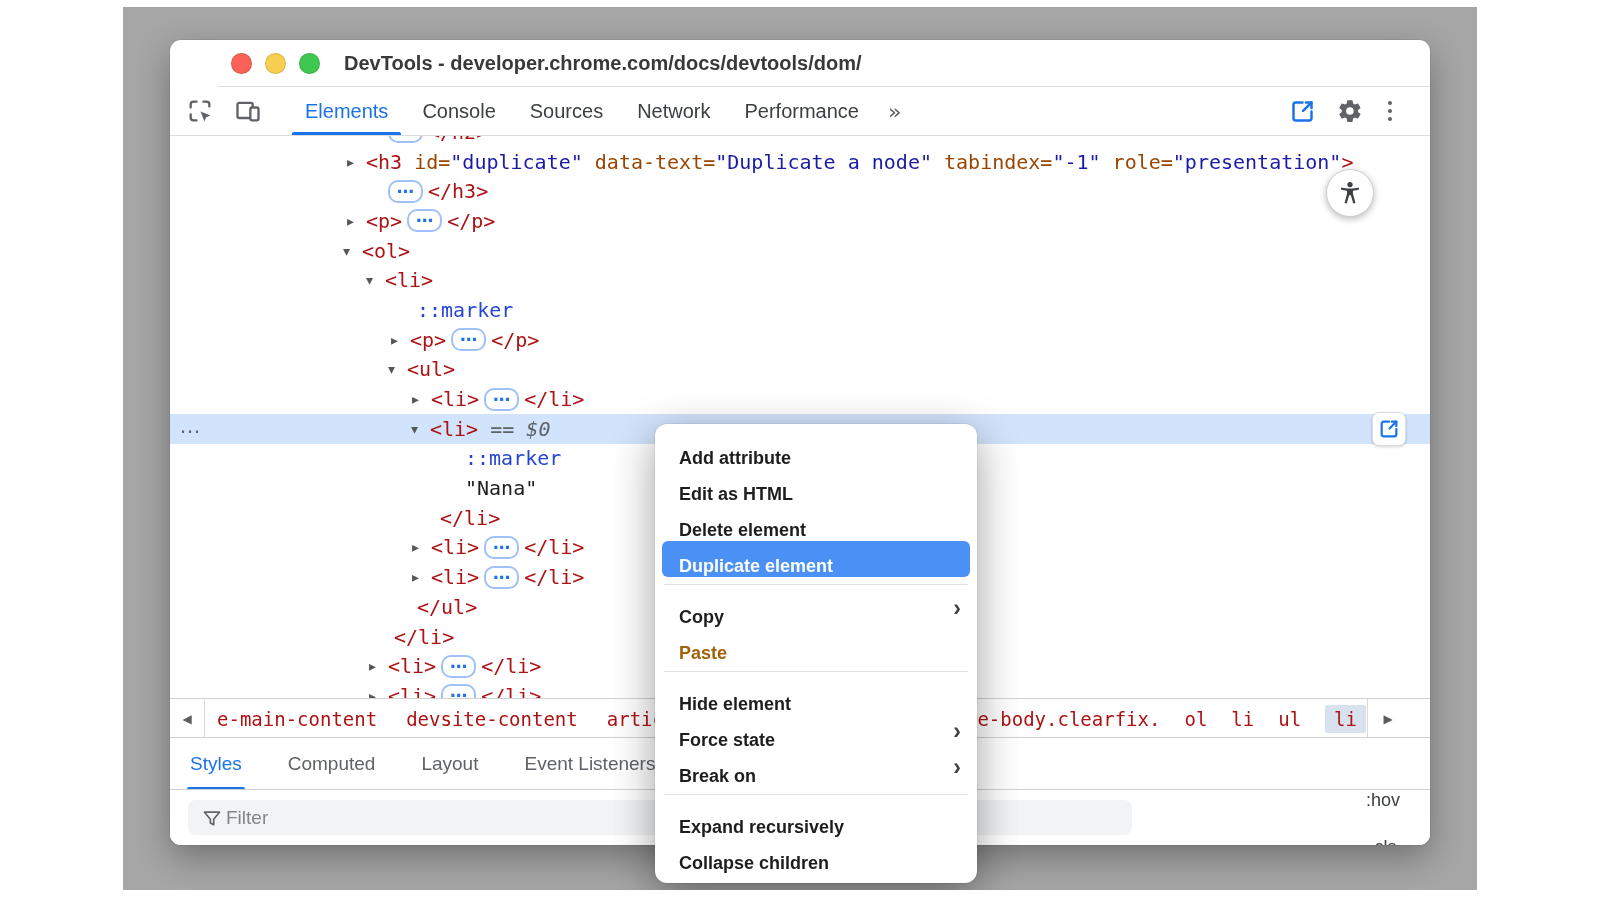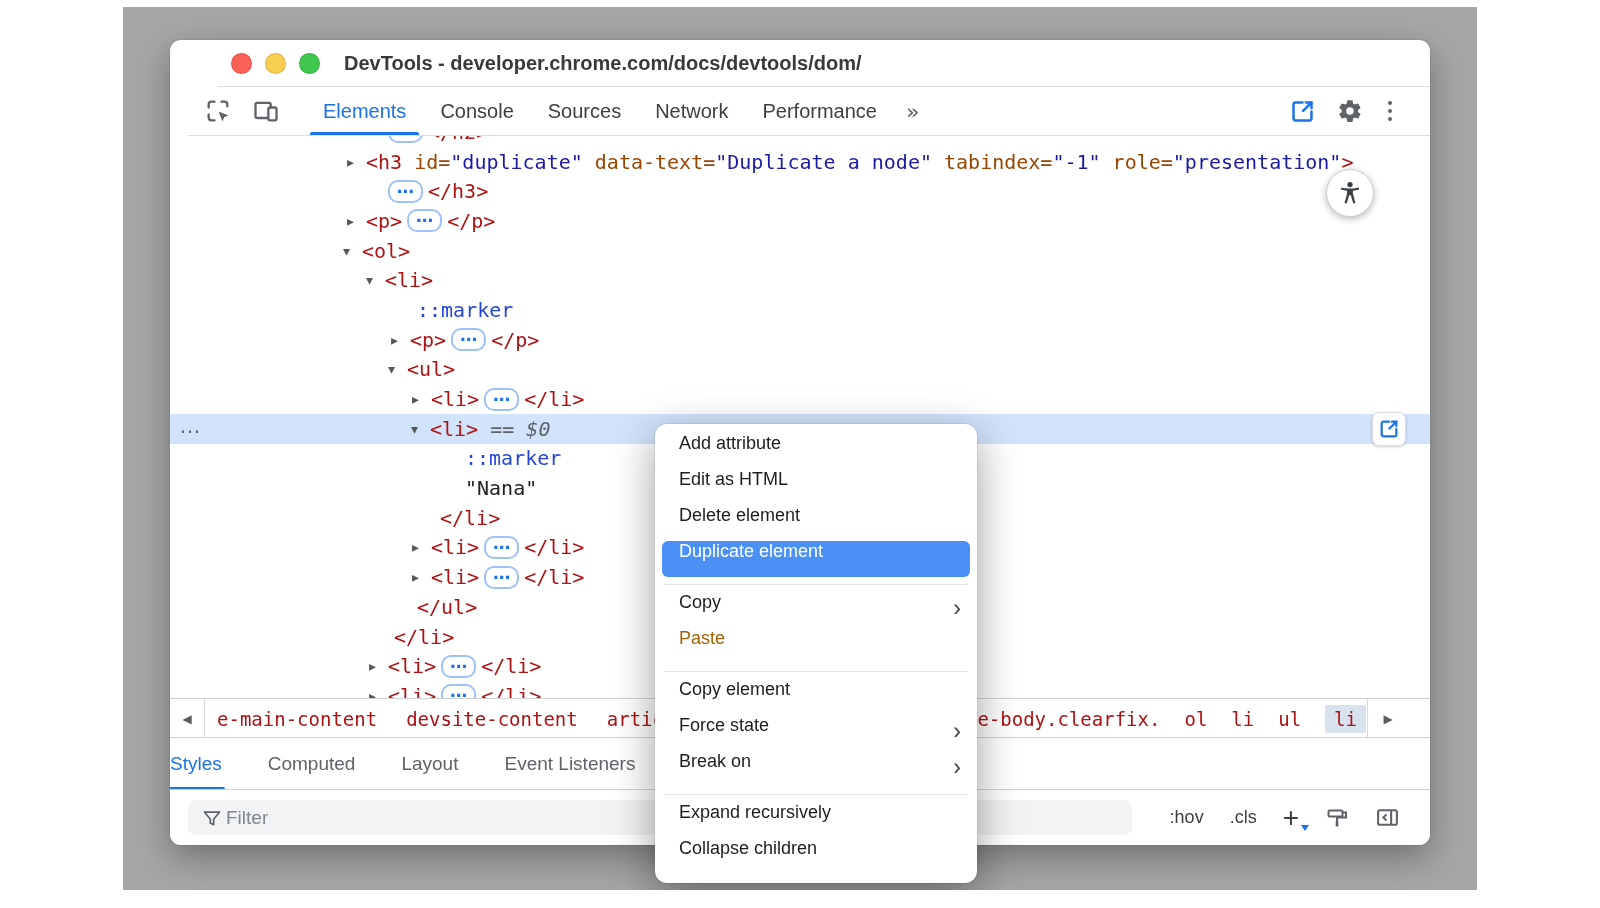--- a/index.html
+++ b/index.html
@@ -10,21 +10,21 @@
           box-shadow:0 12px 34px rgba(0,0,0,.32),0 0 0 1px rgba(0,0,0,.05);overflow:hidden;}
 
   
   .titlebar{height:46px;border-bottom:1px solid #dcdcdc;display:flex;align-items:center;margin-left:48px;}
   .lights{display:flex;gap:13px;margin-left:13px;}
   .light{width:21px;height:21px;border-radius:50%;box-shadow:inset 0 0 0 1px rgba(0,0,0,.12);}
   .light.red{background:#fa6157;} .light.yellow{background:#f8ce52;} .light.green{background:#3fc84f;}
   .title{margin-left:24px;font-size:20px;font-weight:700;color:#39393b;}
 
   
-  .toolbar{height:48px;border-bottom:1px solid #dcdcdc;display:flex;align-items:stretch;position:relative;margin-left:18px;}
+  .toolbar{height:48px;border-bottom:1px solid #dcdcdc;display:flex;align-items:stretch;position:relative;}
   .tb-icons{display:flex;align-items:center;gap:20px;margin-left:16px;}
   .icon-btn{display:flex;align-items:center;justify-content:center;}
   .tabs{display:flex;margin-left:26px;}
   .tab{display:flex;align-items:center;padding:0 17px;font-size:20px;color:#3c4043;position:relative;}
   .tab.selected{color:var(--accent,#1a73e8);}
   .tab.selected::after{content:"";position:absolute;left:4px;right:4px;bottom:0;height:3px;background:var(--accent,#1a73e8);border-radius:2px 2px 0 0;}
   .more-tabs{display:flex;align-items:center;padding:0 12px;font-size:22px;color:#5f6368;font-family:"DejaVu Sans",sans-serif;}
   .tb-right{position:absolute;right:34px;top:0;height:100%;display:flex;align-items:center;gap:21px;}
   .kebab{display:flex;flex-direction:column;gap:3.5px;padding:4px;}
   .kebab i{width:4.5px;height:4.5px;border-radius:50%;background:#5f6368;}
@@ -61,44 +61,44 @@
         font-size:12px;font-family:"DejaVu Sans",sans-serif;}
   .crumb-nav.left{width:34px;border-right:1px solid #d7d9dc;}
   .crumb-nav.right{position:absolute;right:22px;top:0;width:40px;border-left:1px solid #d7d9dc;}
   .crumbs-left{display:flex;gap:29px;margin-left:12px;white-space:nowrap;}
   .crumbs-right{position:absolute;right:64px;display:flex;gap:24px;align-items:center;white-space:nowrap;}
   .crumb.selected{background:var(--crumb-selected-bg,#d8e2ee);padding:3px 9px;border-radius:2px;}
 
   
   .paneltabs{position:absolute;top:697px;left:0;right:0;height:52px;border-top:1px solid #cfd1d4;
         font-size:19px;color:#5f6368;}
-  .ptabs-left{display:flex;gap:46px;height:100%;align-items:center;}
+  .ptabs-left{display:flex;gap:46px;margin-left:20px;height:100%;align-items:center;}
   .ptabs-right{position:absolute;left:815px;top:0;display:flex;gap:55px;height:100%;align-items:center;}
   .ptab{position:relative;height:100%;display:flex;align-items:center;}
   .ptab.selected{color:var(--accent,#1a73e8);}
   .ptab.selected::after{content:"";position:absolute;left:-3px;right:-3px;bottom:0;height:3px;
         background:var(--accent,#1a73e8);border-radius:2px 2px 0 0;}
 
   
   .filterrow{position:absolute;top:749px;left:0;right:0;bottom:0;border-top:1px solid #cfd1d4;background:#fff;}
   .filter-input{position:absolute;left:18px;top:10px;width:944px;height:35px;background:#f1f3f4;border-radius:8px;
         display:flex;align-items:center;color:#80868b;font-size:19px;}
   .filter-input svg{margin-left:14px;}
   .filter-input span{margin-left:4px;}
   .style-controls{position:absolute;right:30px;top:0;height:100%;display:flex;align-items:center;gap:26px;
-        color:#3c4043;font-size:18px;}
+        color:#3c4043;font-size:18px;flex-direction:column;}
   .plus{font-size:28px;font-weight:400;position:relative;line-height:1;}
   .plus::after{content:"";position:absolute;right:-10px;bottom:1px;border-left:4.5px solid transparent;
         border-right:4.5px solid transparent;border-top:6px solid var(--accent,#1a73e8);}
 
   
   .menu{position:absolute;left:532px;top:417px;width:322px;background:#fff;border-radius:12px;
         box-shadow:0 12px 44px rgba(0,0,0,.38),0 0 0 1px rgba(0,0,0,.06);padding:9px 0;z-index:10;
         font-size:18px;color:#1d1d1f;}
-  .menu-item{height:36px;display:flex;align-items:flex-start;padding:0 24px;position:relative;}
+  .menu-item{height:36px;display:flex;align-items:flex-end;padding:0 24px;position:relative;font-weight:bold;}
   .menu-item.hl{background:var(--menu-highlight,#4b90f4);color:#fff;margin:0 7px;padding:0 17px;border-radius:6px;}
   .menu-item.disabled{color:#a16207;}
   .menu-sep{height:1px;background:#e3e3e5;margin:7px 9px;}
   .chev{position:absolute;right:16px;font-size:23px;color:#3f4042;top:50%;transform:translateY(-56%);}
 </style>
 </head>
 <body>
 
 <div class="stage">
   <div class="backdrop">
@@ -270,21 +270,21 @@
         <div class="menu-sep"></div>
         <div class="menu-item">
           <span>Copy</span>
           <span class="chev">›</span>
         </div>
         <div class="menu-item disabled">
           <span>Paste</span>
         </div>
         <div class="menu-sep"></div>
         <div class="menu-item">
-          <span>Copy element</span>
+          <span>Hide element</span>
         </div>
         <div class="menu-item">
           <span>Force state</span>
           <span class="chev">›</span>
         </div>
         <div class="menu-item">
           <span>Break on</span>
           <span class="chev">›</span>
         </div>
         <div class="menu-sep"></div>

